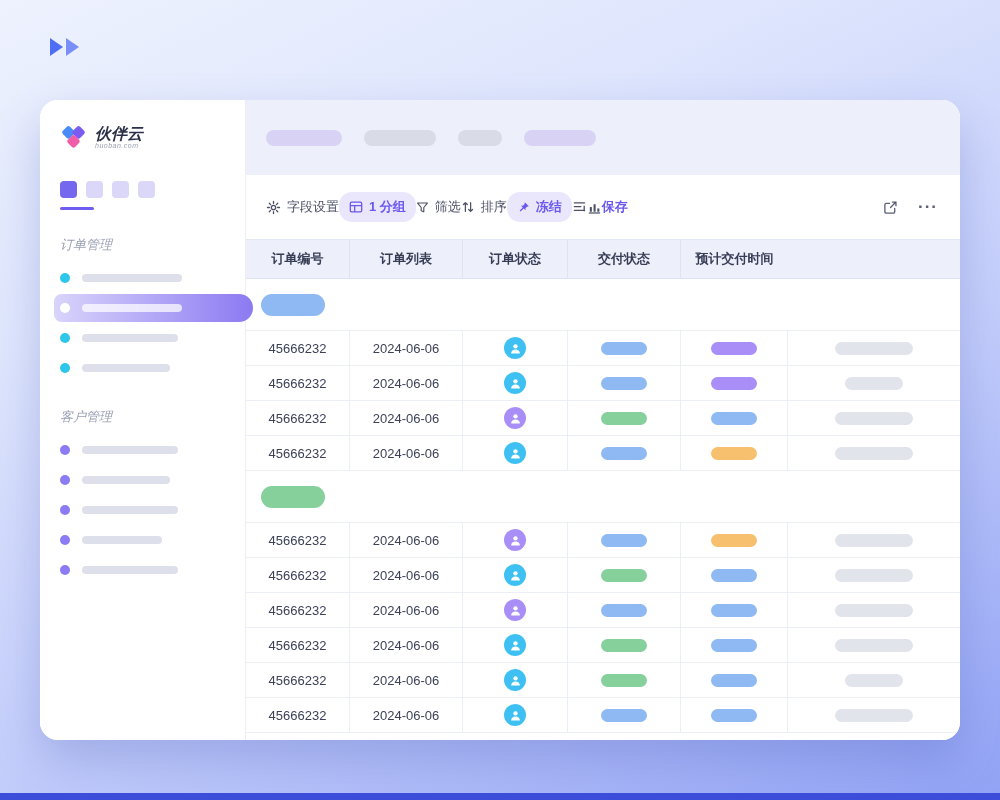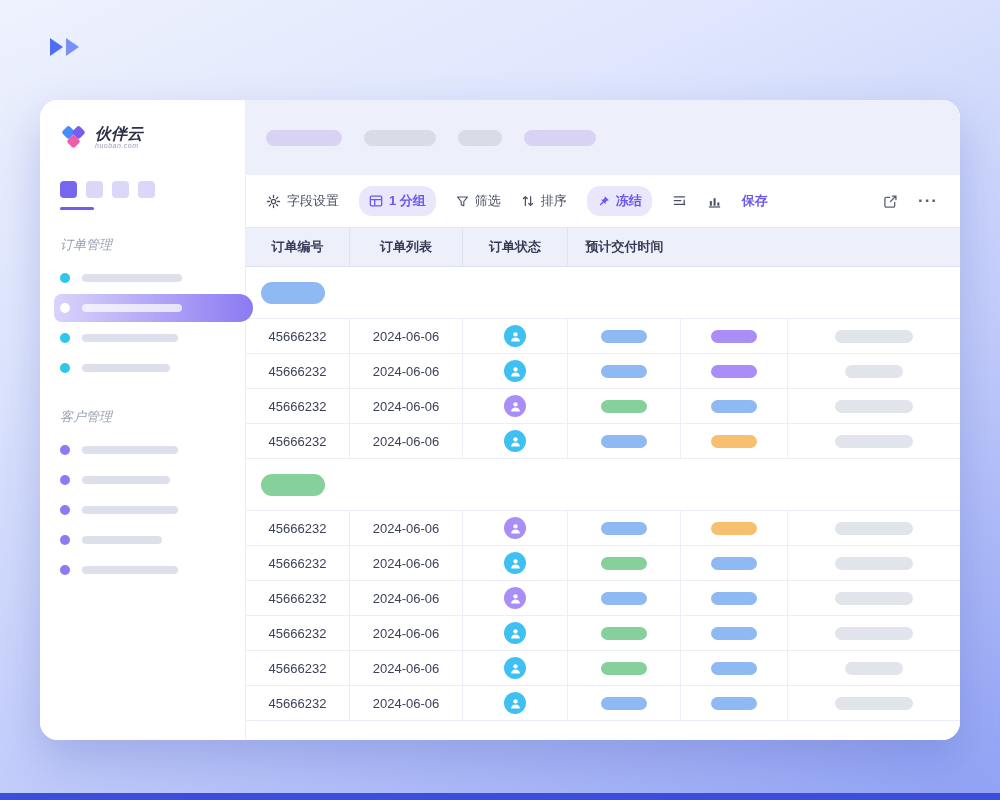--- a/index.html
+++ b/index.html
@@ -49,21 +49,21 @@
   .nav-item.active .dot { background:#ffffff; }
   .nav-item.active .bar { background:rgba(255,255,255,.72); }
 
   
   .main { flex:1; min-width:0; display:flex; flex-direction:column; background:#fff; }
   .top-strip { height:75px; background:#edeffb; display:flex; align-items:center; gap:22px; padding-left:20px; }
   .toppill { height:16px; border-radius:8px; display:inline-block; cursor:pointer; }
   .toppill.lavender { background:#d8d3f5; }
   .toppill.gray { background:#d9dce6; }
 
-  .toolbar { height:52px; display:flex; align-items:center; gap:20px; padding:0 22px 0 20px; font-size:13px; color:#4b5065; background:#fff;text-align:right; }
+  .toolbar { height:64px; display:flex; align-items:center; padding:0 22px 0 20px; font-size:13px; color:#4b5065; background:#fff;text-align:right; }
   .tbtn { display:flex; align-items:center; gap:6px; cursor:pointer; white-space:nowrap; }
   .tbtn svg { flex:0 0 auto; }
   .tbtn.boxed { background:#eae7fc; color:#6a58ef; padding:6px 10px; border-radius:13px; font-weight:700; }
   .tbtn.save { color:#6a58ef; font-weight:700; }
   .toolbar-right { margin-left:auto; display:flex; align-items:center; gap:20px; color:#5a5f75; }
   .more-dots { font-size:17px; font-weight:700; letter-spacing:1px; cursor:pointer; }
 
   
   .table-wrap { flex:1; overflow:hidden; display:flex; flex-direction:column; }
   .table-header { display:grid; height:40px; background:#edeffb; border-top:1px solid #e3e6f4; border-bottom:1px solid #dfe2f1;text-align:center; }
@@ -226,20 +226,21 @@
         </div>
         <span class="more-dots">···</span>
       </div>
     </div>
 
     <div class="table-wrap">
       <div class="table-header" style="grid-template-columns: 104px 113px 105px 113px 107px minmax(0px, 1fr);">
           <div class="th">订单编号</div>
           <div class="th">订单列表</div>
           <div class="th">订单状态</div>
+          <div class="th">交付状态</div>
           <div class="th">预计交付时间</div>
         </div>
       <div>
           <div class="group-row">
             <span class="group-pill" style="background: rgb(143, 185, 242);"></span>
           </div>
           <div class="trow" style="grid-template-columns: 104px 113px 105px 113px 107px minmax(0px, 1fr);">
             <div class="cell">45666232</div>
             <div class="cell">2024-06-06</div>
             <div class="cell">

